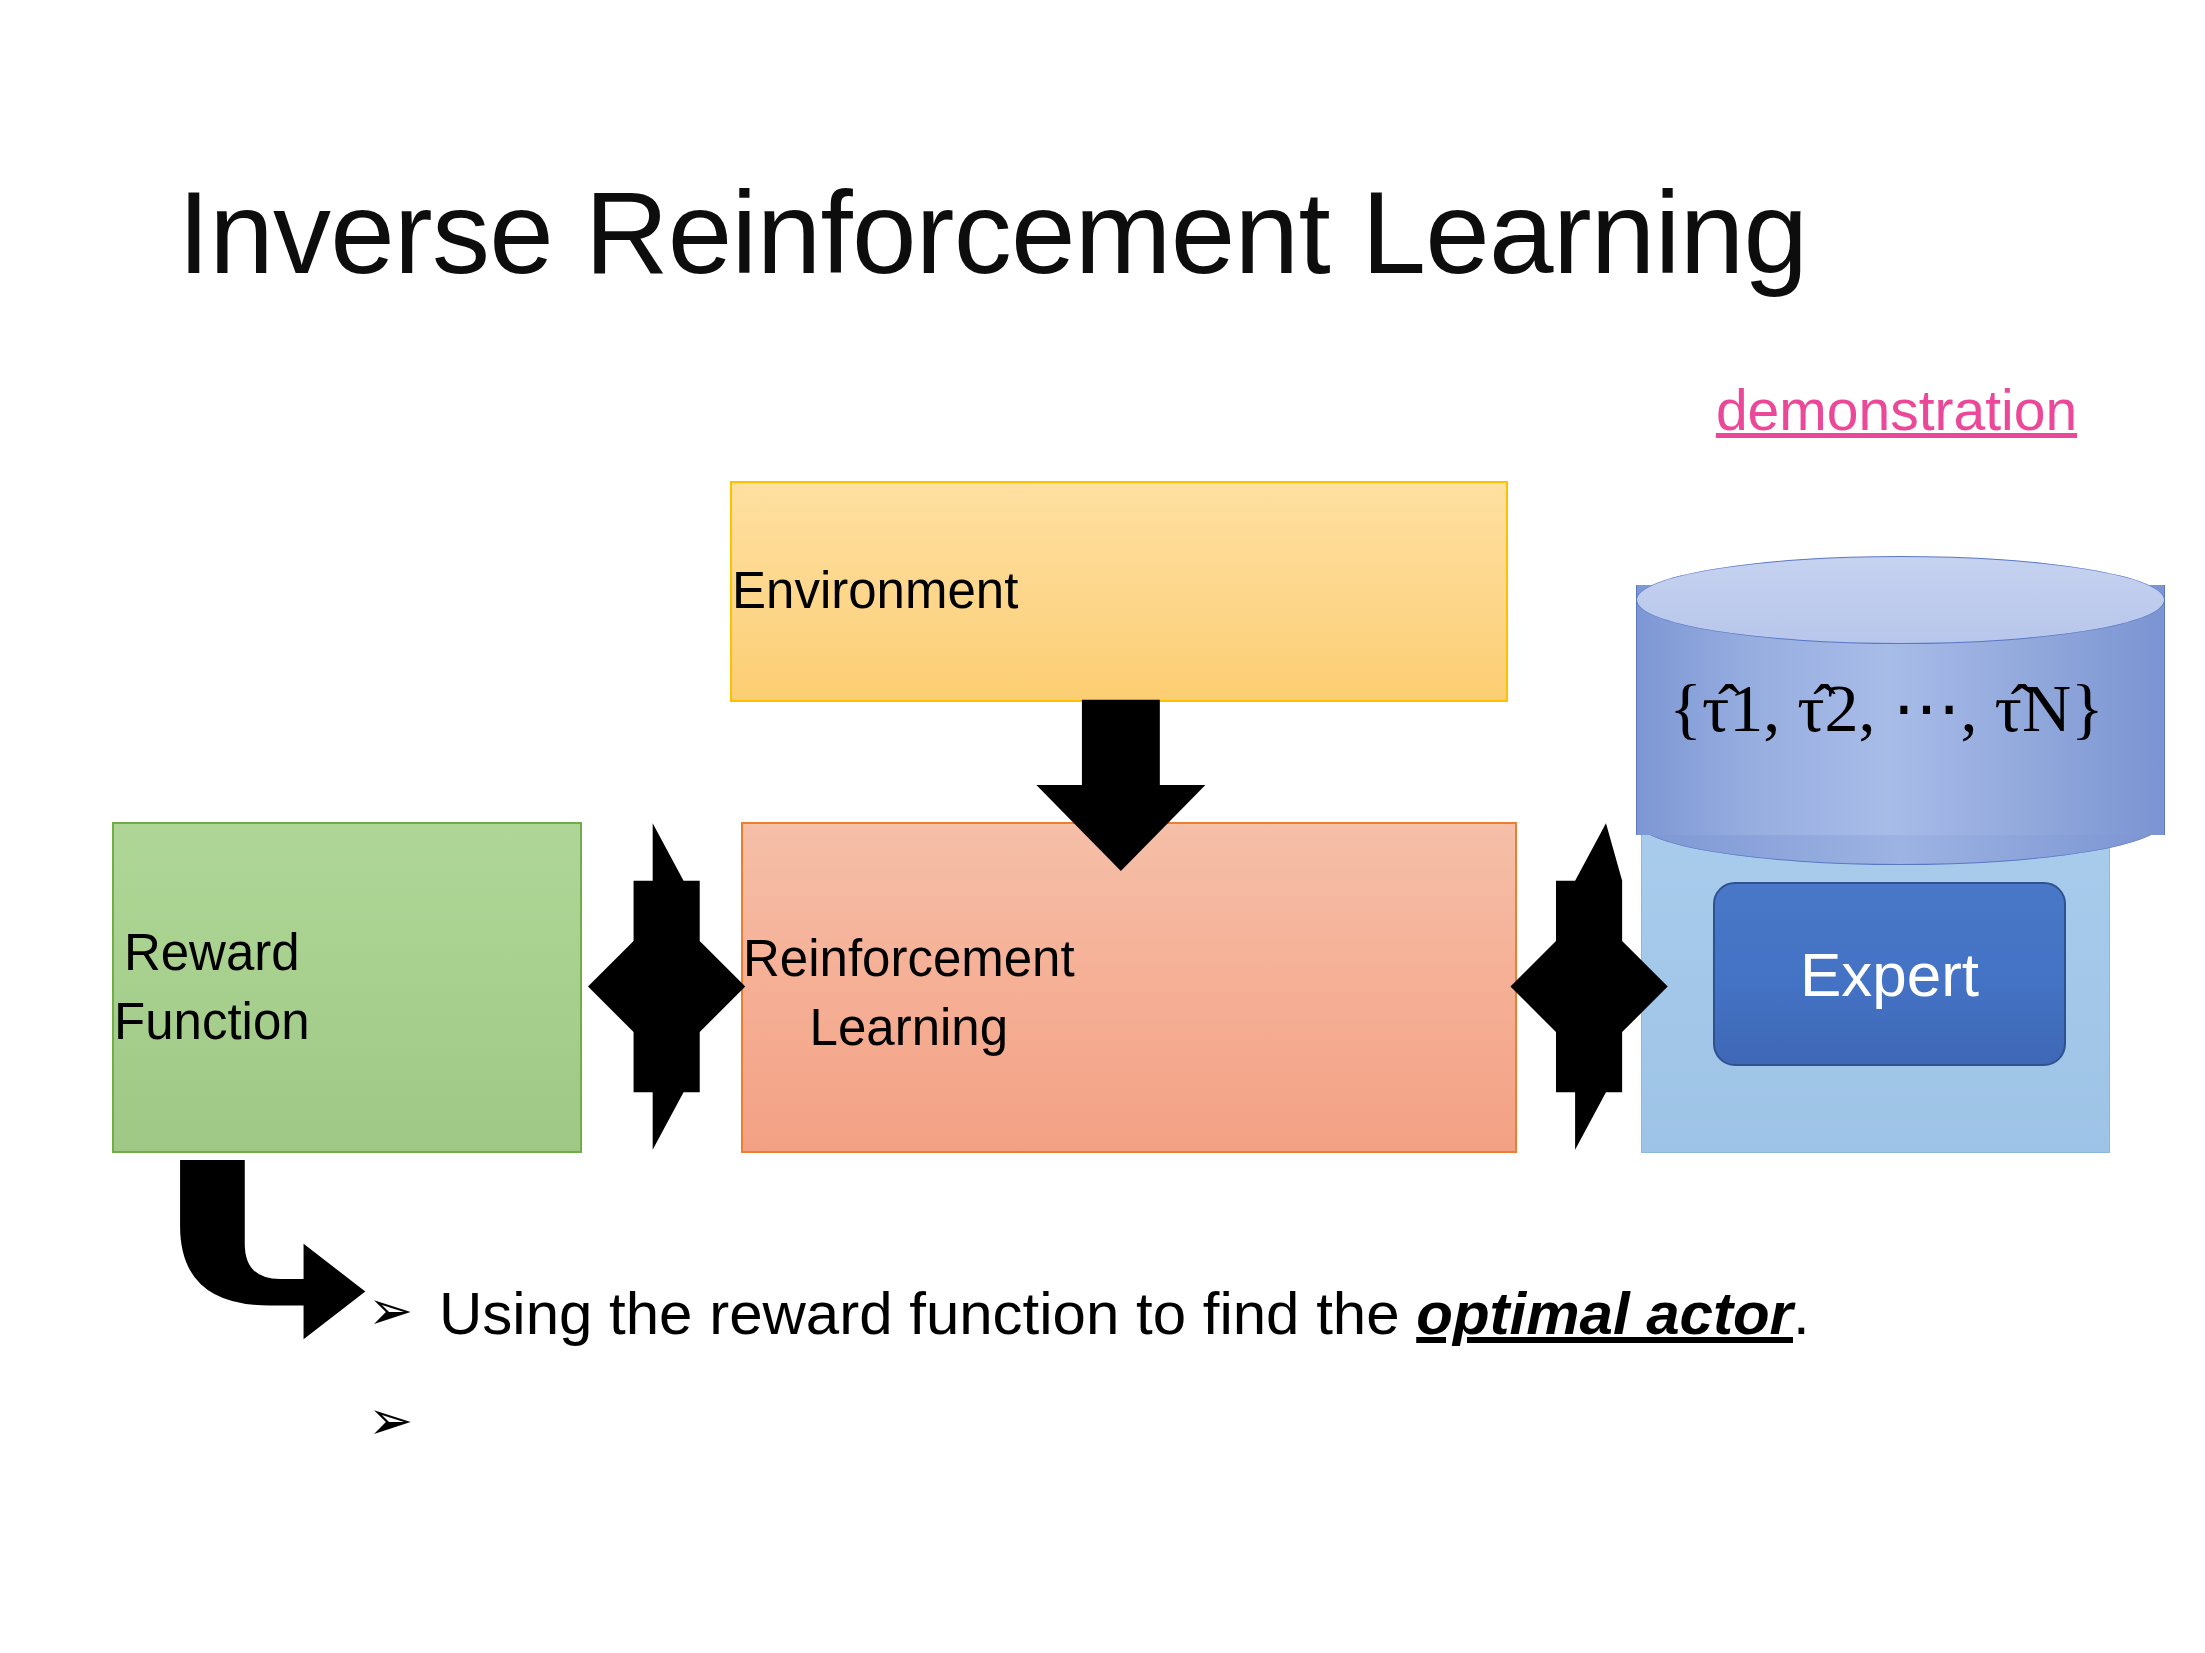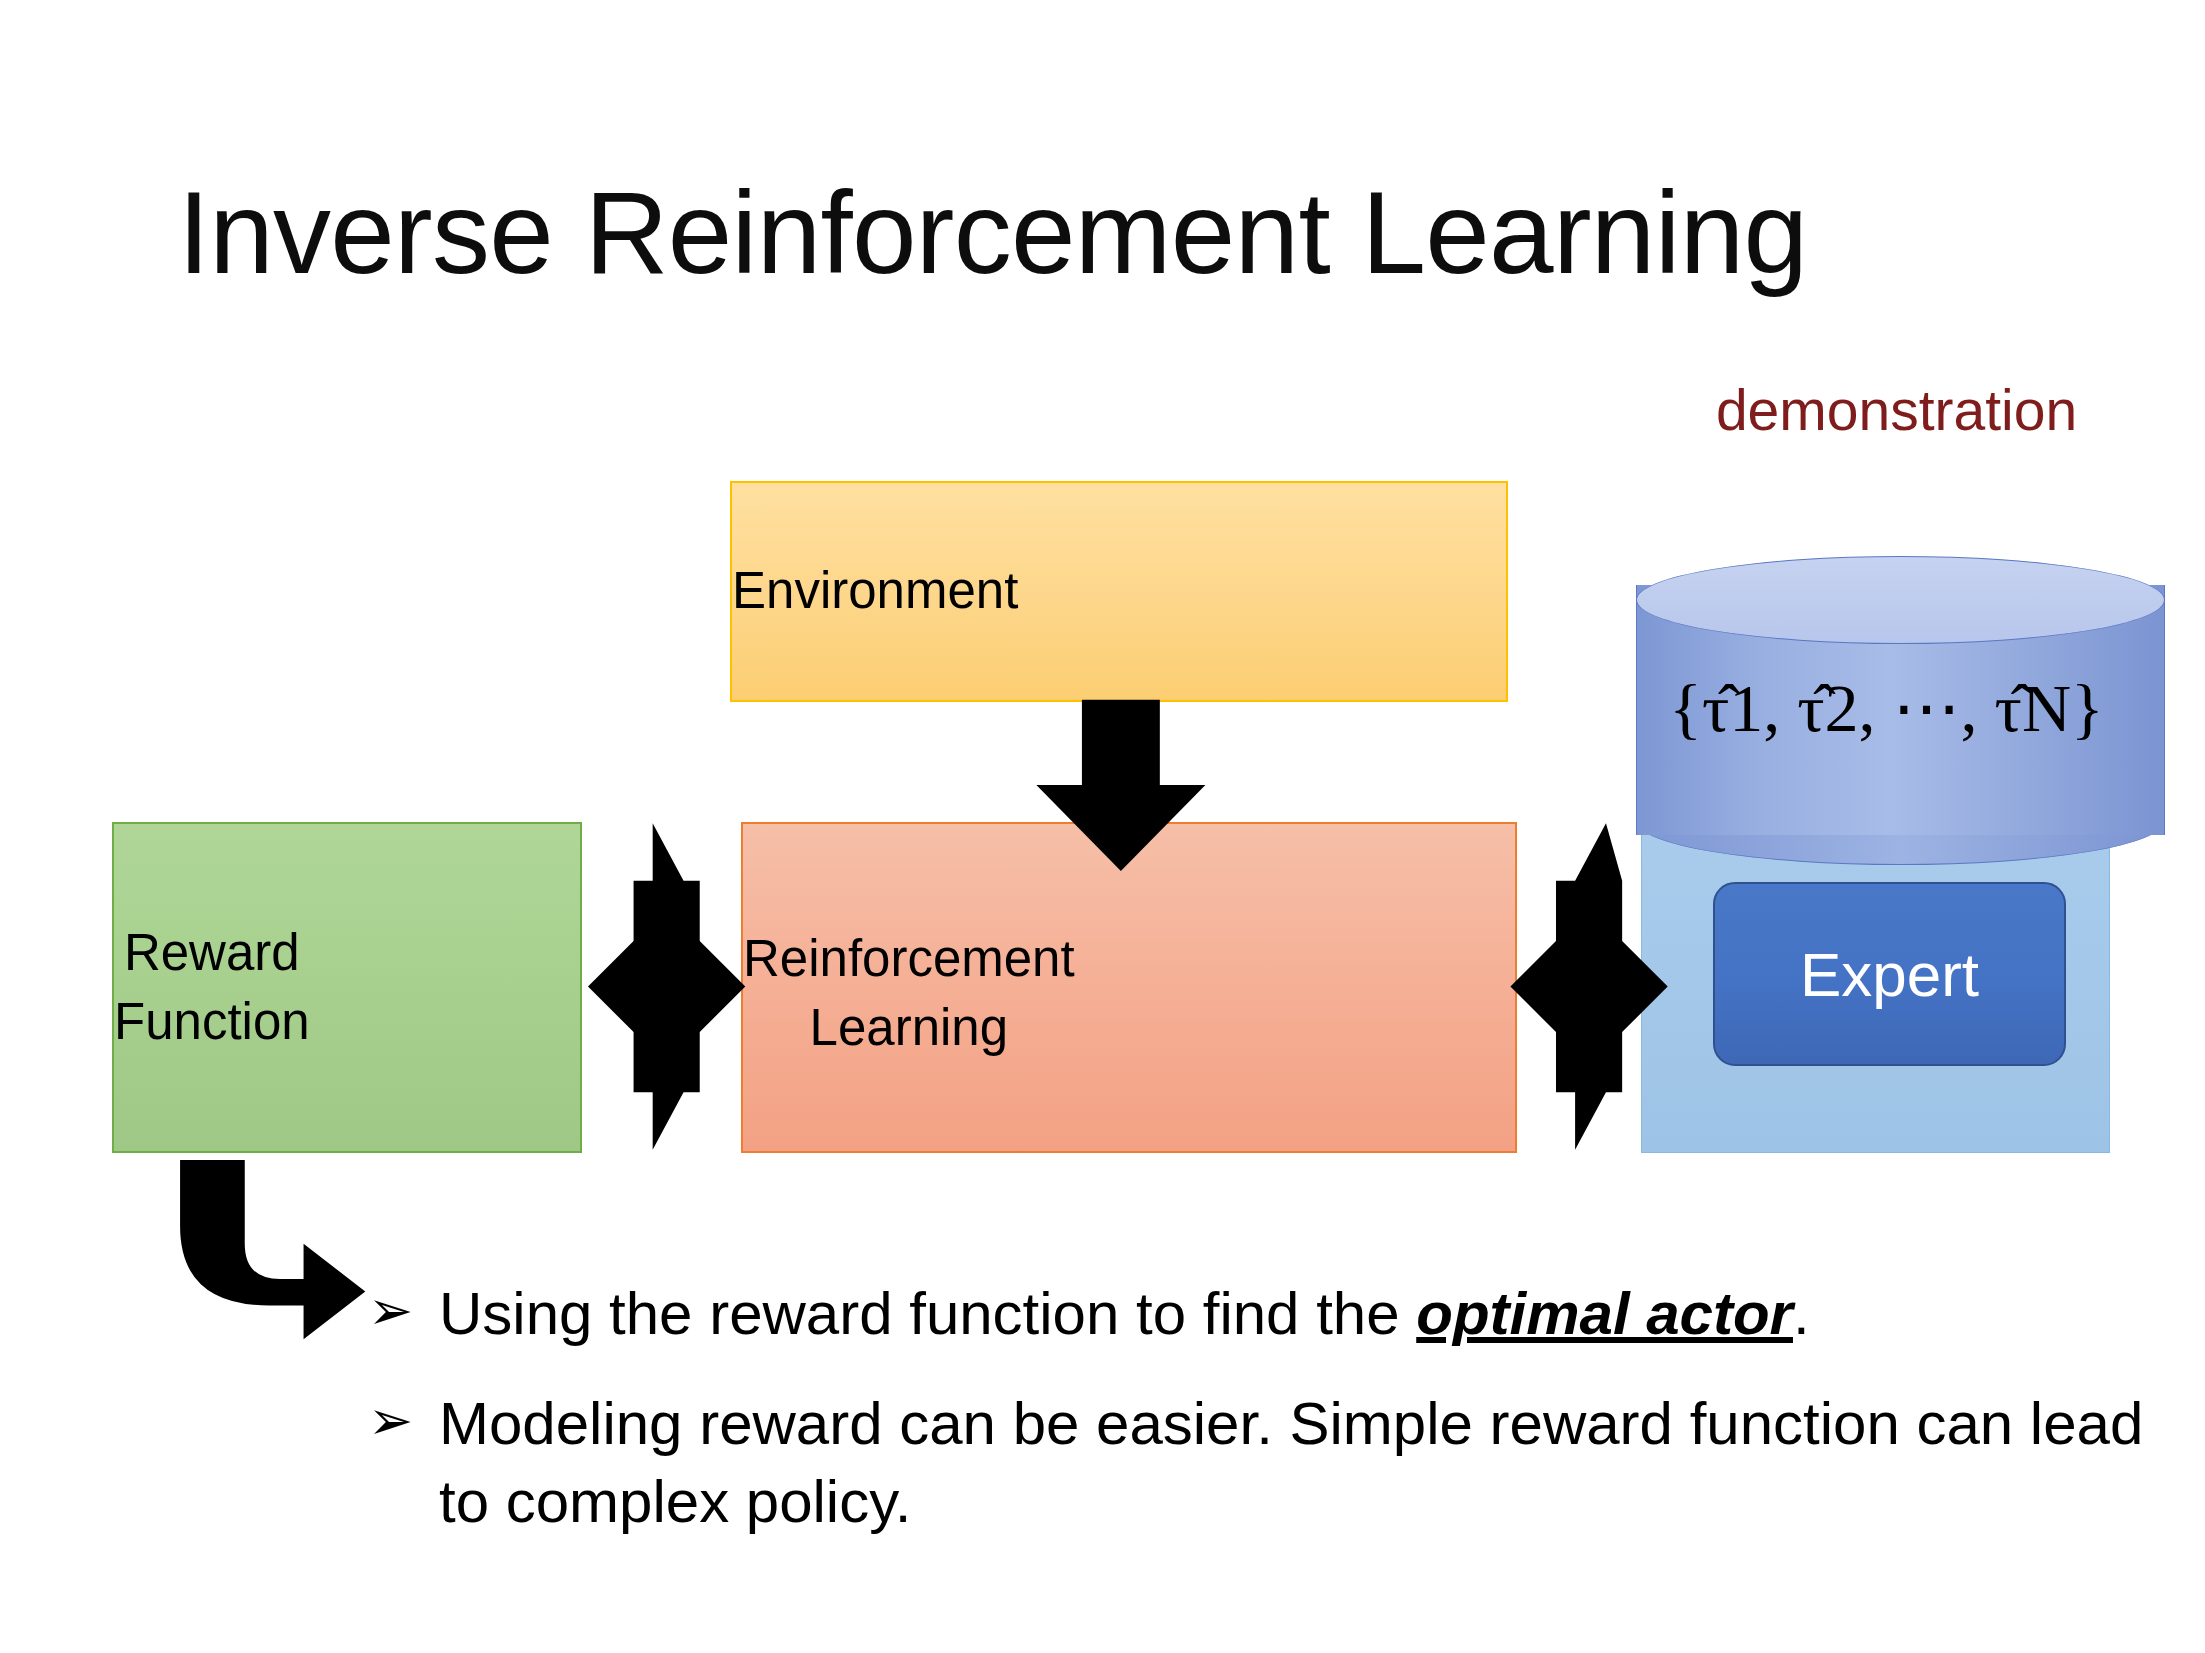--- a/index.html
+++ b/index.html
@@ -37,21 +37,21 @@
   #reward-function-box{
     left:112px; top:822px; width:470px; height:331px;
     background:linear-gradient(180deg,#AFD697 0%,#A7D08E 50%,#9FC886 100%);
     border:2.2px solid #70AD47;
   }
   #reward-function-box .lines span{display:block;}
 
   
   #demo-caption{
     position:absolute; left:1617px; top:376px; width:559px;
-    text-align:center; font-size:57px; line-height:1.22; color:#7f1d1d;
+    text-align:center; font-size:57px; line-height:1.22; color:#ec4899;text-decoration:underline;
   }
   #demo-caption span{display:block;}
 
   
   #expert-backdrop{
     position:absolute; left:1641px; top:822px; width:469px; height:331px;
     background:linear-gradient(180deg,#A9CCEC 0%,#9DC3E6 100%);
     border:0.7px solid #8CB8E0;
     box-sizing:border-box;
   }
@@ -180,20 +180,16 @@
 
 <div id="bullets">
 
   <div class="bullet">
     <span class="marker">➢</span>
     <span><span>Using the reward function to find the </span><span class="emph">optimal actor</span><span>.</span></span>
   </div>
 
   <div class="bullet">
     <span class="marker">➢</span>
-    <span>
-      <span>Modeling reward can be easier. Simple reward</span>
-      <span>function can lead to complex policy.</span>
-    </span>
   </div>
 
 </div>
 
 
 </body></html>

